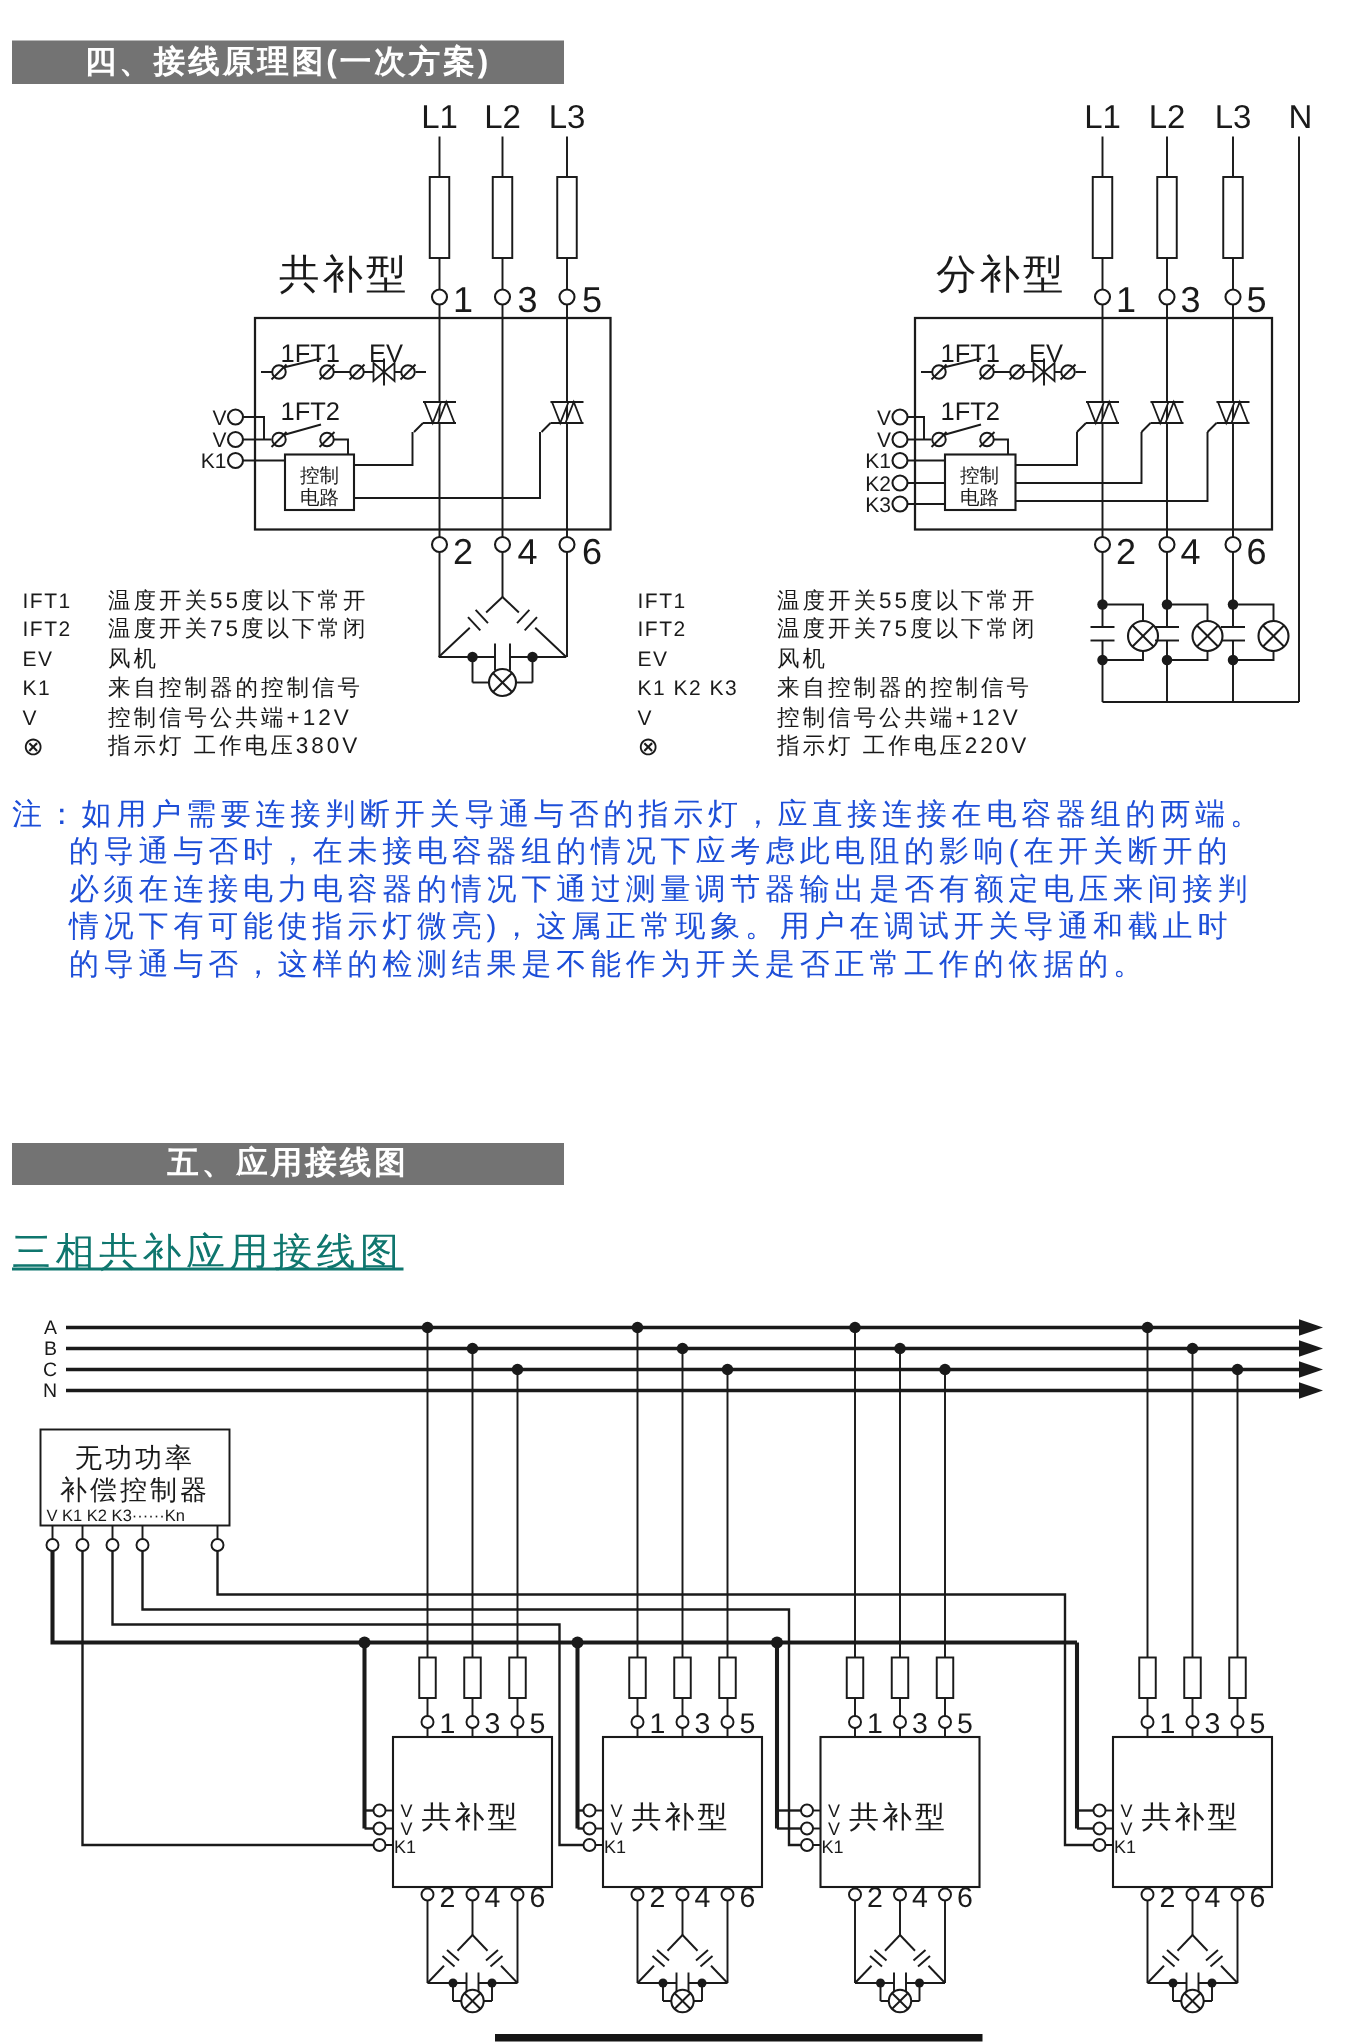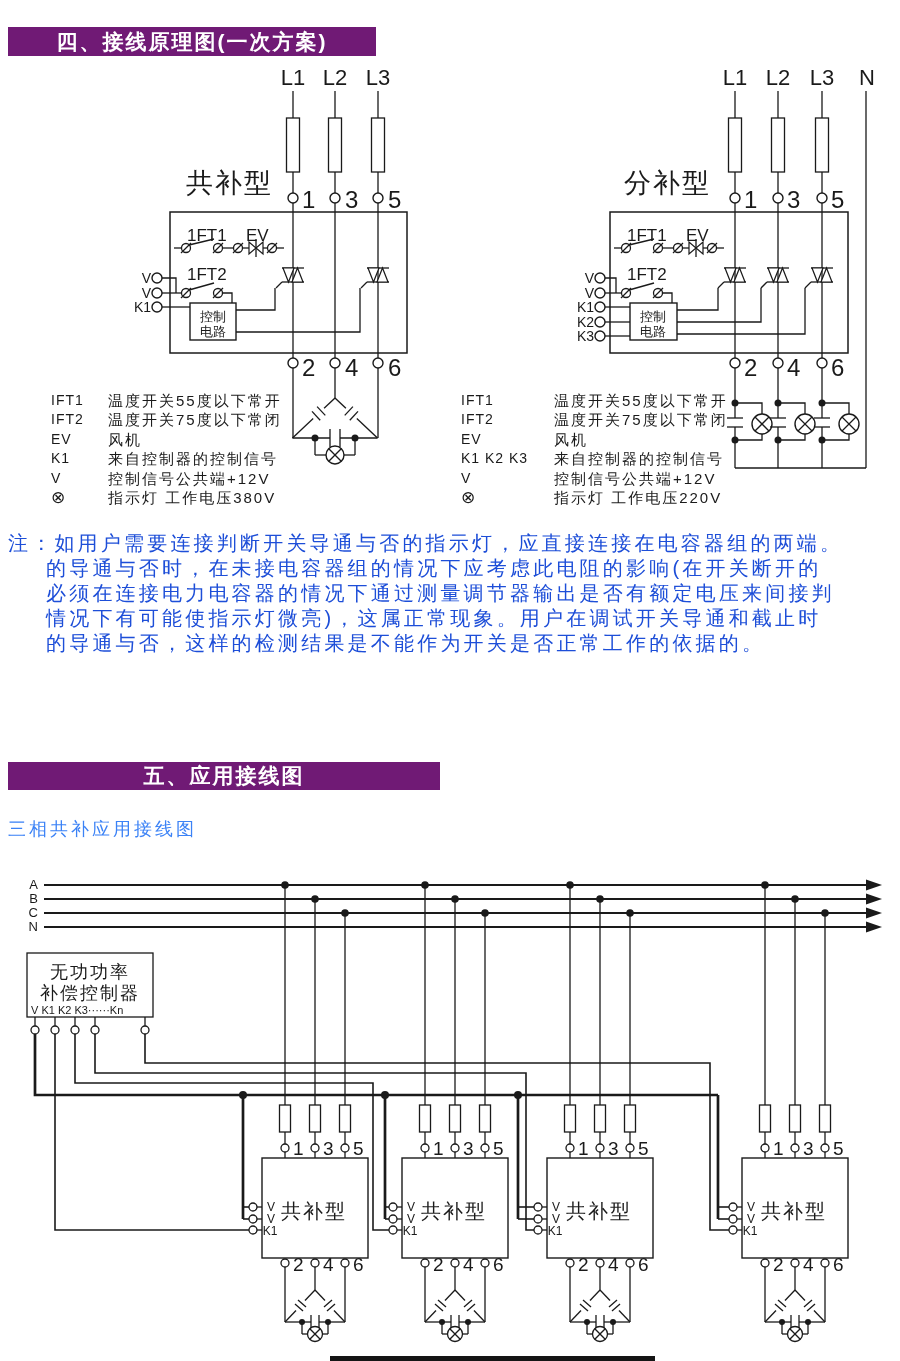--- a/index.html
+++ b/index.html
@@ -1,25 +1,25 @@
 <!DOCTYPE html>
 <html><head>
 <meta charset="utf-8">
 <style>
   html,body{margin:0;padding:0;}
   body{width:900px;height:1361px;position:relative;background:#fff;
        font-family:"Liberation Sans","DejaVu Sans",sans-serif;color:#1a1a1a;overflow:hidden;}
-  .bar{position:absolute;background:#701a75;color:#fff;font-size:21px;font-weight:bold;
+  .bar{position:absolute;background:#737373;color:#fff;font-size:21px;font-weight:bold;
        text-align:center;letter-spacing:2px;}
   #bar4{left:8px;top:27px;width:368px;height:29px;line-height:29px;}
-  #bar5{left:8px;top:762px;width:432px;height:28px;line-height:28px;}
-  #app-title{position:absolute;left:8px;top:817px;font-size:18px;letter-spacing:3px;color:#3b82f6;}
+  #bar5{left:8px;top:762px;width:368px;height:28px;line-height:28px;}
+  #app-title{position:absolute;left:8px;top:817px;font-size:26px;letter-spacing:3px;color:#0f766e;text-decoration:underline;}
   svg{position:absolute;left:0;}
   svg text{font-family:"Liberation Sans","DejaVu Sans",sans-serif;fill:#1a1a1a;}
-  .legend{position:absolute;top:391px;font-size:15px;margin-left:36px;}
+  .legend{position:absolute;top:391px;font-size:15px;}
   #legend-common{left:15px;width:380px;}
   #legend-split{left:425px;width:440px;}
   .lrow{display:flex;height:19.4px;line-height:19.4px;align-items:center;}
   .lterm{letter-spacing:1px;font-size:14px;}
   #legend-common .lterm{width:57px;}
   #legend-split .lterm{width:93px;}
   .ldesc{letter-spacing:2px;}
   .lamp-glyph{font-size:17px;}
   #note{position:absolute;left:8px;top:531px;width:890px;font-size:20px;
         line-height:24.9px;letter-spacing:3.2px;color:#1d4ed8;}

